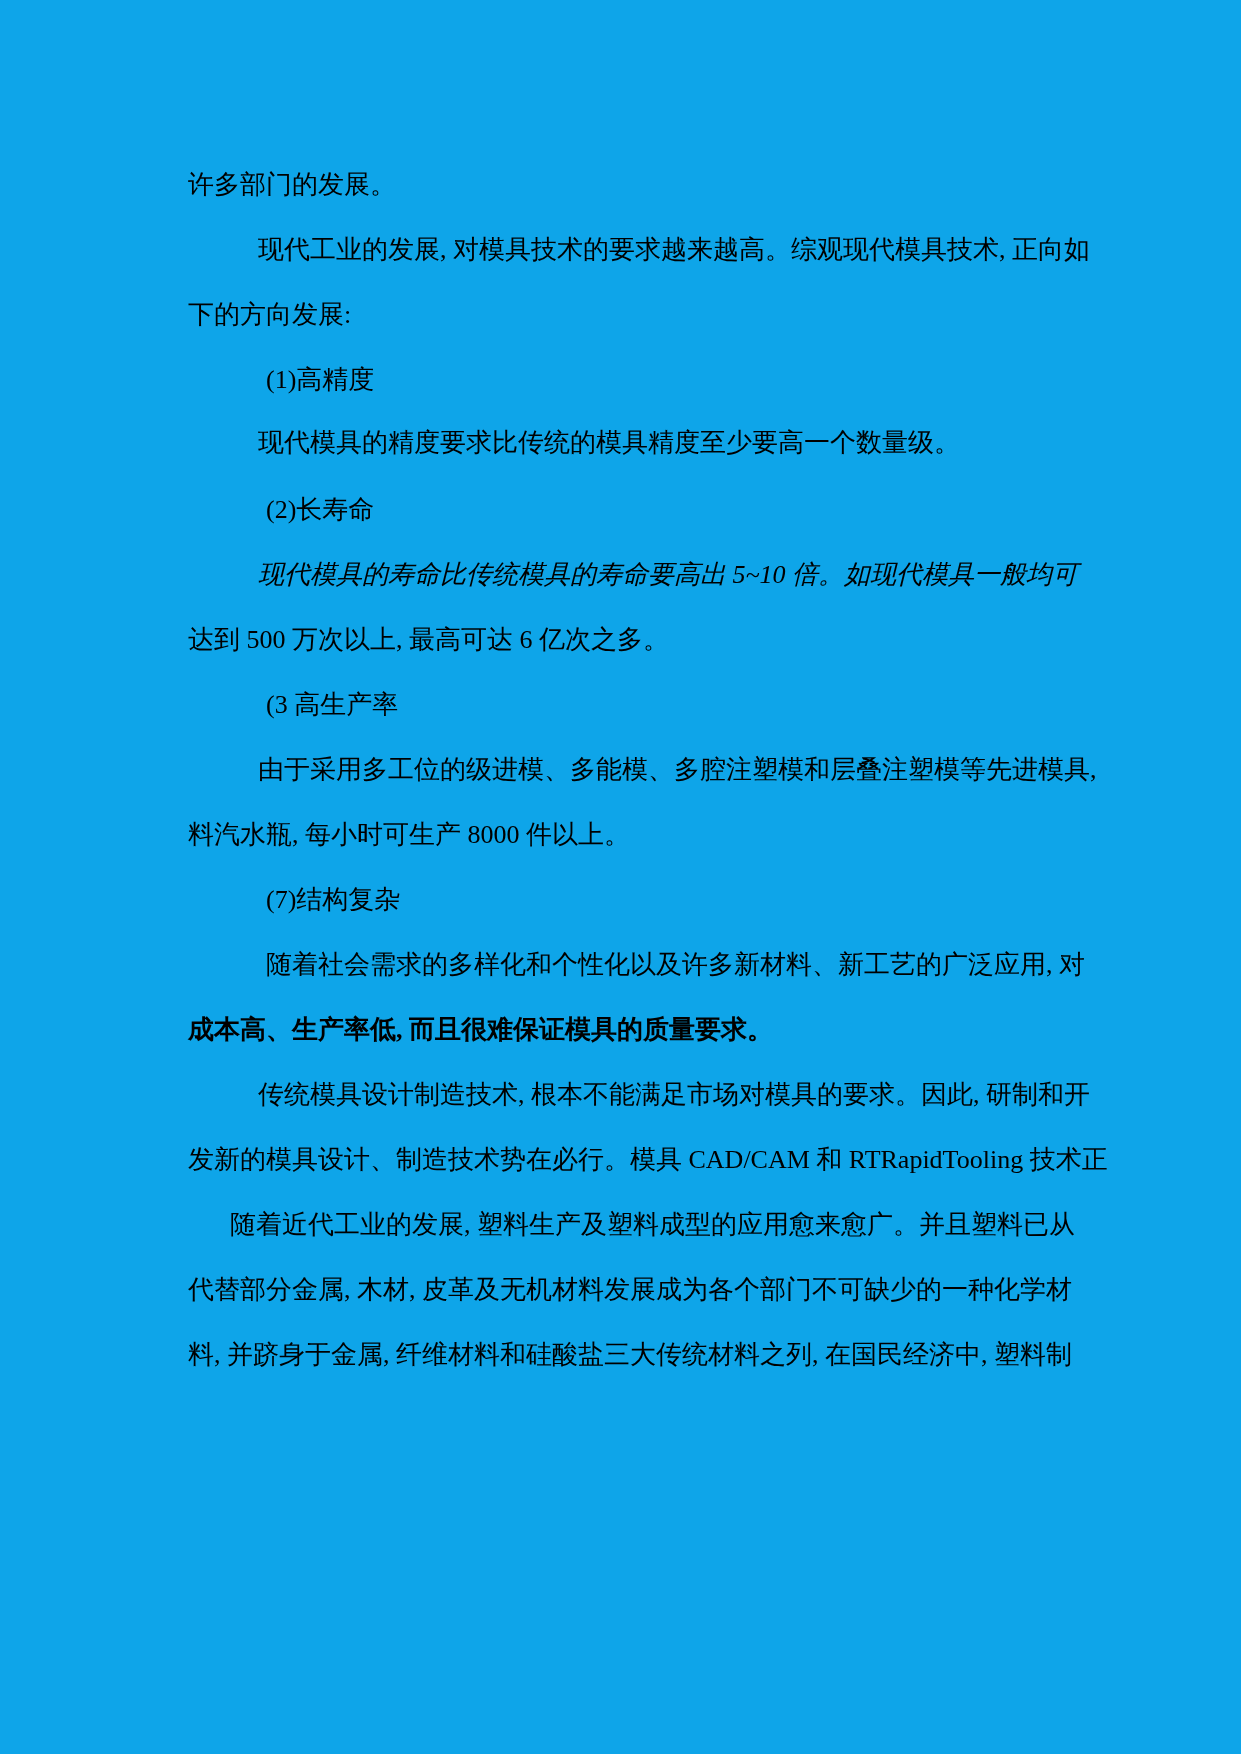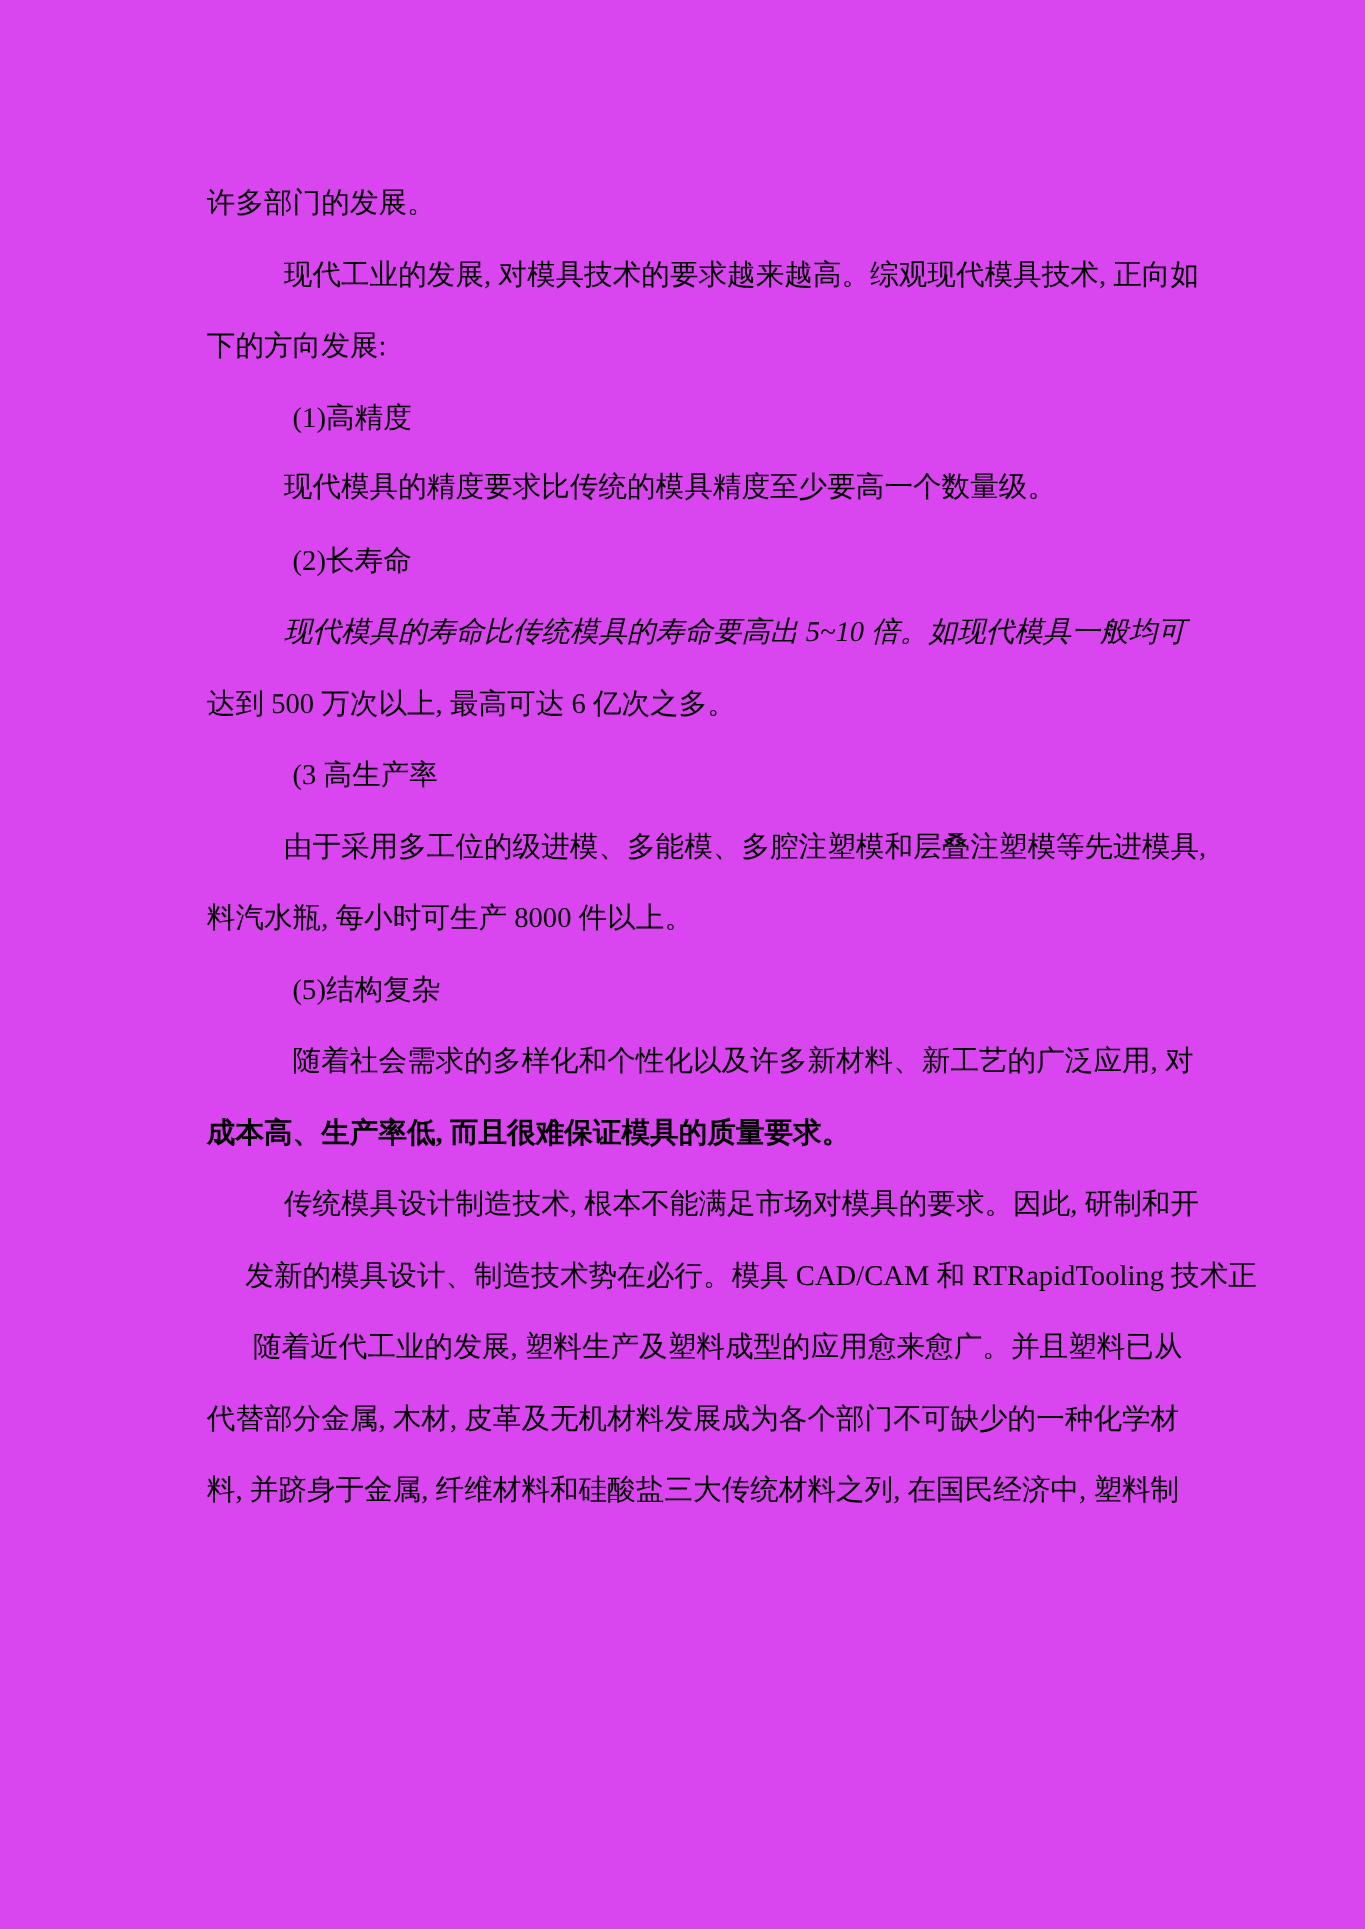--- a/index.html
+++ b/index.html
@@ -4,21 +4,21 @@
 <style>
   html, body {
     margin: 0;
     padding: 0;
     background: #ffffff;
   }
   .page {
     position: relative;
     width: 1241px;
     height: 1754px;
-    background: #d946ef;
+    background: #0ea5e9;
     overflow: hidden;
     font-family: "Liberation Serif", "DejaVu Serif", serif;
   }
   .text-block {
     position: absolute;
     left: 188px;
     top: 152px;
     width: 910px;
   }
   .text-line {
@@ -39,22 +39,22 @@
       <div class="text-line" style="padding-left: 70px;">现代工业的发展, 对模具技术的要求越来越高。综观现代模具技术, 正向如</div>
       <div class="text-line" style="padding-left: 0px;">下的方向发展:</div>
       <div class="text-line" style="padding-left: 78px;">(1)高精度</div>
       <div class="text-line" style="padding-left: 70px; font-family: Liberation Mono, monospace;">现代模具的精度要求比传统的模具精度至少要高一个数量级。</div>
       <div class="text-line" style="padding-left: 78px;">(2)长寿命</div>
       <div class="text-line" style="padding-left: 70px; font-style: italic;">现代模具的寿命比传统模具的寿命要高出 5~10 倍。如现代模具一般均可</div>
       <div class="text-line" style="padding-left: 0px;">达到 500 万次以上, 最高可达 6 亿次之多。</div>
       <div class="text-line" style="padding-left: 78px;">(3 高生产率</div>
       <div class="text-line" style="padding-left: 70px;">由于采用多工位的级进模、多能模、多腔注塑模和层叠注塑模等先进模具,</div>
       <div class="text-line" style="padding-left: 0px;">料汽水瓶, 每小时可生产 8000 件以上。</div>
-      <div class="text-line" style="padding-left: 78px;">(5)结构复杂</div>
+      <div class="text-line" style="padding-left: 78px;">(7)结构复杂</div>
       <div class="text-line" style="padding-left: 78px;">随着社会需求的多样化和个性化以及许多新材料、新工艺的广泛应用, 对</div>
       <div class="text-line" style="padding-left: 0px; font-weight: bold;">成本高、生产率低, 而且很难保证模具的质量要求。</div>
       <div class="text-line" style="padding-left: 70px;">传统模具设计制造技术, 根本不能满足市场对模具的要求。因此, 研制和开</div>
-      <div class="text-line" style="padding-left: 0px; margin-left: 35px;">发新的模具设计、制造技术势在必行。模具 CAD/CAM 和 RTRapidTooling 技术正</div>
+      <div class="text-line" style="padding-left: 0px;">发新的模具设计、制造技术势在必行。模具 CAD/CAM 和 RTRapidTooling 技术正</div>
       <div class="text-line" style="padding-left: 42px;">随着近代工业的发展, 塑料生产及塑料成型的应用愈来愈广。并且塑料已从</div>
       <div class="text-line" style="padding-left: 0px;">代替部分金属, 木材, 皮革及无机材料发展成为各个部门不可缺少的一种化学材</div>
       <div class="text-line" style="padding-left: 0px;">料, 并跻身于金属, 纤维材料和硅酸盐三大传统材料之列, 在国民经济中, 塑料制</div>
     </div>
 </div>
 
 </body></html>

